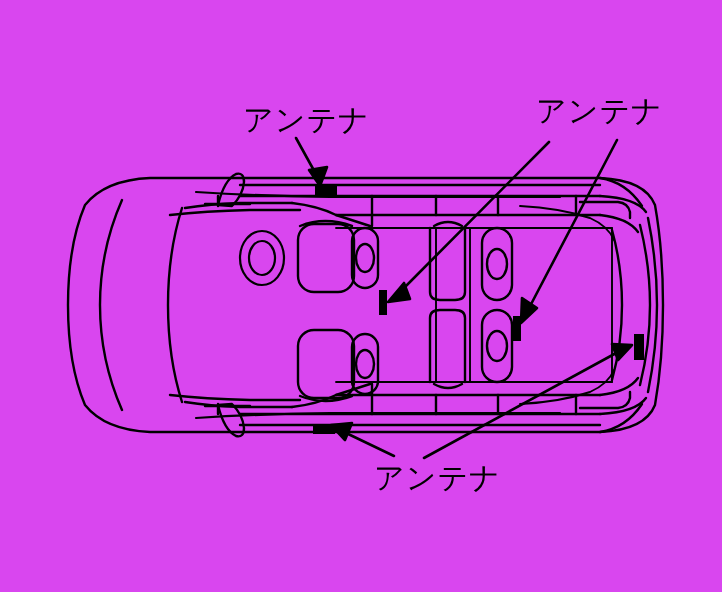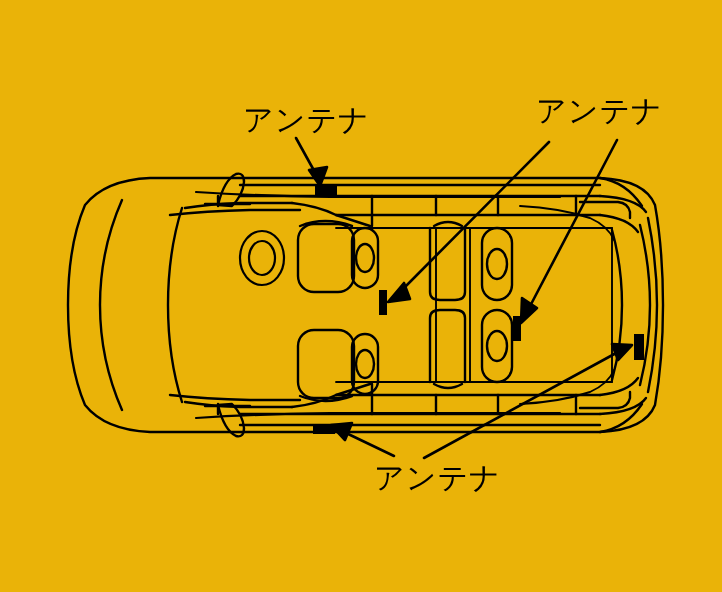--- a/index.html
+++ b/index.html
@@ -10,21 +10,21 @@
   body {
     width: 722px;
     height: 592px;
     overflow: hidden;
     font-family: "DejaVu Sans", sans-serif;
   }
   #diagram-root {
     position: relative;
     width: 722px;
     height: 592px;
-    background: #eab308;
+    background: #d946ef;
   }
   #vehicle-svg {
     position: absolute;
     left: 0;
     top: 0;
     width: 722px;
     height: 592px;
   }
   .callout-label {
     position: absolute;

